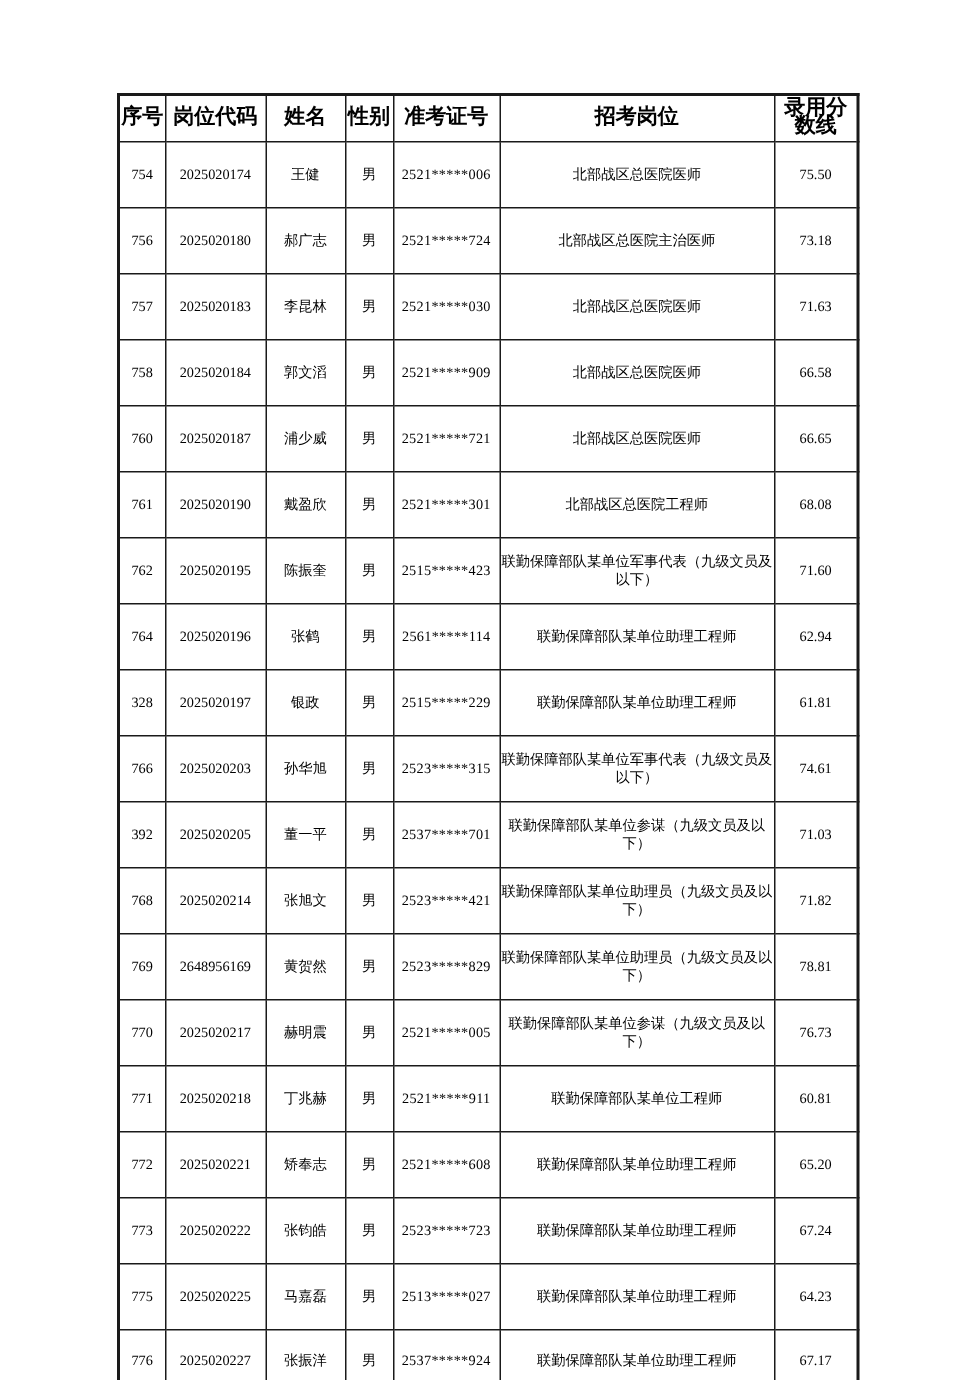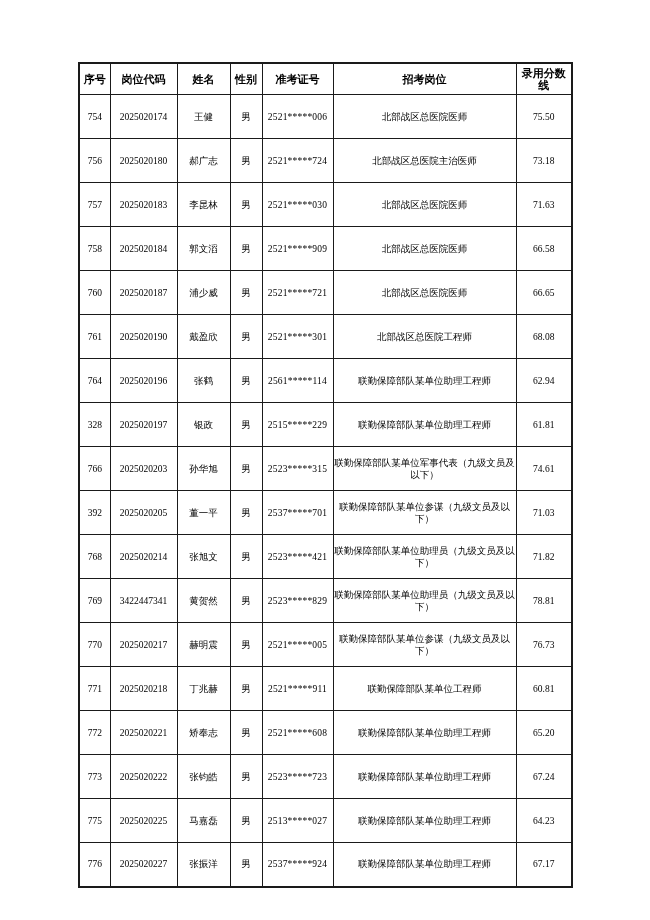--- a/index.html
+++ b/index.html
@@ -35,21 +35,21 @@
     padding: 0;
     text-align: center;
     vertical-align: middle;
     font-size: 9.5px;
     line-height: 12px;
     overflow: hidden;
     word-break: break-all;
   }
   table.score-table thead th {
     height: 30px;
-    font-size: 11px;
+    font-size: 14px;
     font-weight: bold;
   }
   table.score-table tbody tr {
     height: 44px;
   }
   td.c-position {
     text-align: left;
     padding: 2px 4px;
     font-family: Liberation Serif, serif;
   }
@@ -131,20 +131,29 @@
         <tr>
     <td class="c-no">761</td>
     <td class="c-code">2025020190</td>
     <td class="c-name">戴盈欣</td>
     <td class="c-gender">男</td>
     <td class="c-ticket">2521*****301</td>
     <td class="c-position">北部战区总医院工程师</td>
     <td class="c-score">68.08</td>
   </tr>
         <tr>
+    <td class="c-no">762</td>
+    <td class="c-code">2025020195</td>
+    <td class="c-name">陈振奎</td>
+    <td class="c-gender">男</td>
+    <td class="c-ticket">2515*****423</td>
+    <td class="c-position">联勤保障部队某单位军事代表（九级文员及以下）</td>
+    <td class="c-score">71.60</td>
+  </tr>
+        <tr>
     <td class="c-no">764</td>
     <td class="c-code">2025020196</td>
     <td class="c-name">张鹤</td>
     <td class="c-gender">男</td>
     <td class="c-ticket">2561*****114</td>
     <td class="c-position">联勤保障部队某单位助理工程师</td>
     <td class="c-score">62.94</td>
   </tr>
         <tr>
     <td class="c-no">328</td>
@@ -177,21 +186,21 @@
     <td class="c-no">768</td>
     <td class="c-code">2025020214</td>
     <td class="c-name">张旭文</td>
     <td class="c-gender">男</td>
     <td class="c-ticket">2523*****421</td>
     <td class="c-position">联勤保障部队某单位助理员（九级文员及以下）</td>
     <td class="c-score">71.82</td>
   </tr>
         <tr>
     <td class="c-no">769</td>
-    <td class="c-code">3422447341</td>
+    <td class="c-code">2648956169</td>
     <td class="c-name">黄贺然</td>
     <td class="c-gender">男</td>
     <td class="c-ticket">2523*****829</td>
     <td class="c-position">联勤保障部队某单位助理员（九级文员及以下）</td>
     <td class="c-score">78.81</td>
   </tr>
         <tr>
     <td class="c-no">770</td>
     <td class="c-code">2025020217</td>
     <td class="c-name">赫明震</td>

